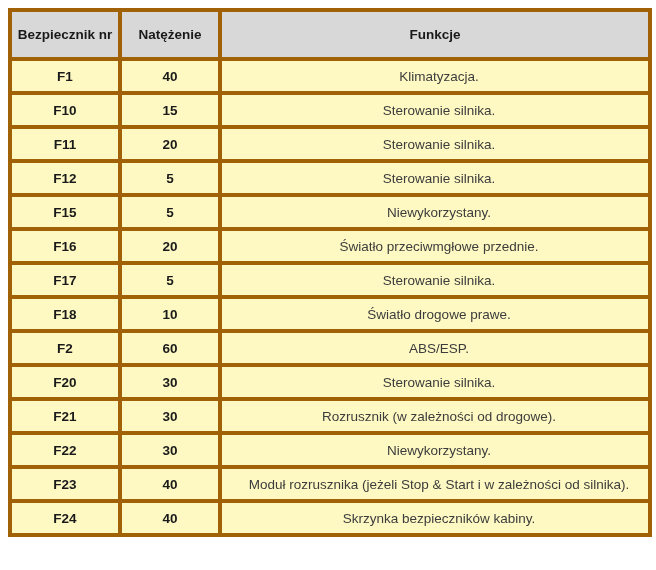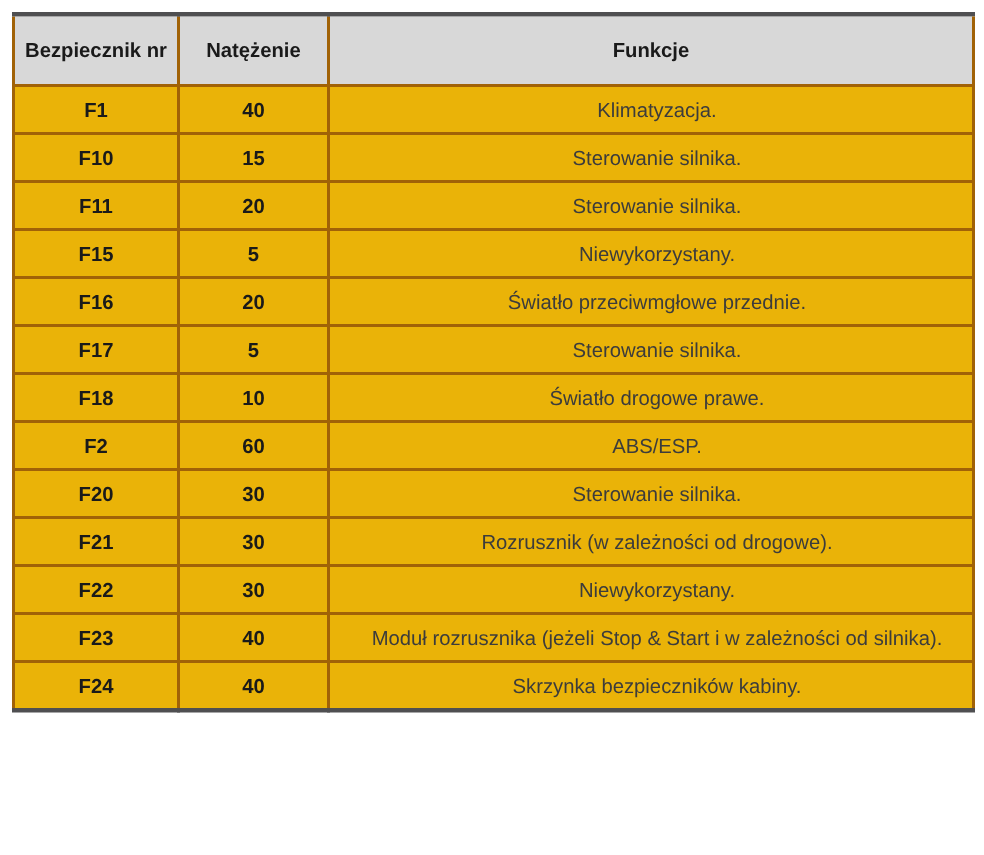--- a/index.html
+++ b/index.html
@@ -22,39 +22,39 @@
     width: 640px;
     border-collapse: collapse;
     table-layout: fixed;
     border-top: 3px solid #4f4f51;
     border-bottom: 3px solid #4f4f51;
     border-left: 1px solid #7f7f7f;
     border-right: 1px solid #7f7f7f;
   }
   table.fuse-table th,
   table.fuse-table td {
-    border: 2px solid #a16207;
+    border: 4px solid #a16207;
     font-size: 13.5px;
     line-height: 17px;
     vertical-align: middle;
     overflow: hidden;
     white-space: nowrap;
   }
   table.fuse-table th {
     background: #d8d8d8;
     color: #1a1a1a;
     font-weight: bold;
     height: 45px;
     text-align: center;
     padding: 0 4px;
     white-space: normal;
   }
   table.fuse-table td {
     height: 28px;
-    background: #eab308;
+    background: #fef9c3;
   }
   td.cell-fuse {
     text-align: center;
     font-weight: bold;
     color: #1a1a1a;
   }
   td.cell-amp {
     text-align: center;
     font-weight: bold;
     color: #1a1a1a;
@@ -99,20 +99,25 @@
     <td class="cell-amp">15</td>
     <td class="cell-func">Sterowanie silnika.</td>
   </tr>
 
   <tr>
     <td class="cell-fuse">F11</td>
     <td class="cell-amp">20</td>
     <td class="cell-func">Sterowanie silnika.</td>
   </tr>
 
+  <tr>
+    <td class="cell-fuse">F12</td>
+    <td class="cell-amp">5</td>
+    <td class="cell-func">Sterowanie silnika.</td>
+  </tr>
 
 
 
   <tr>
     <td class="cell-fuse">F15</td>
     <td class="cell-amp">5</td>
     <td class="cell-func">Niewykorzystany.</td>
   </tr>
 
   <tr>

